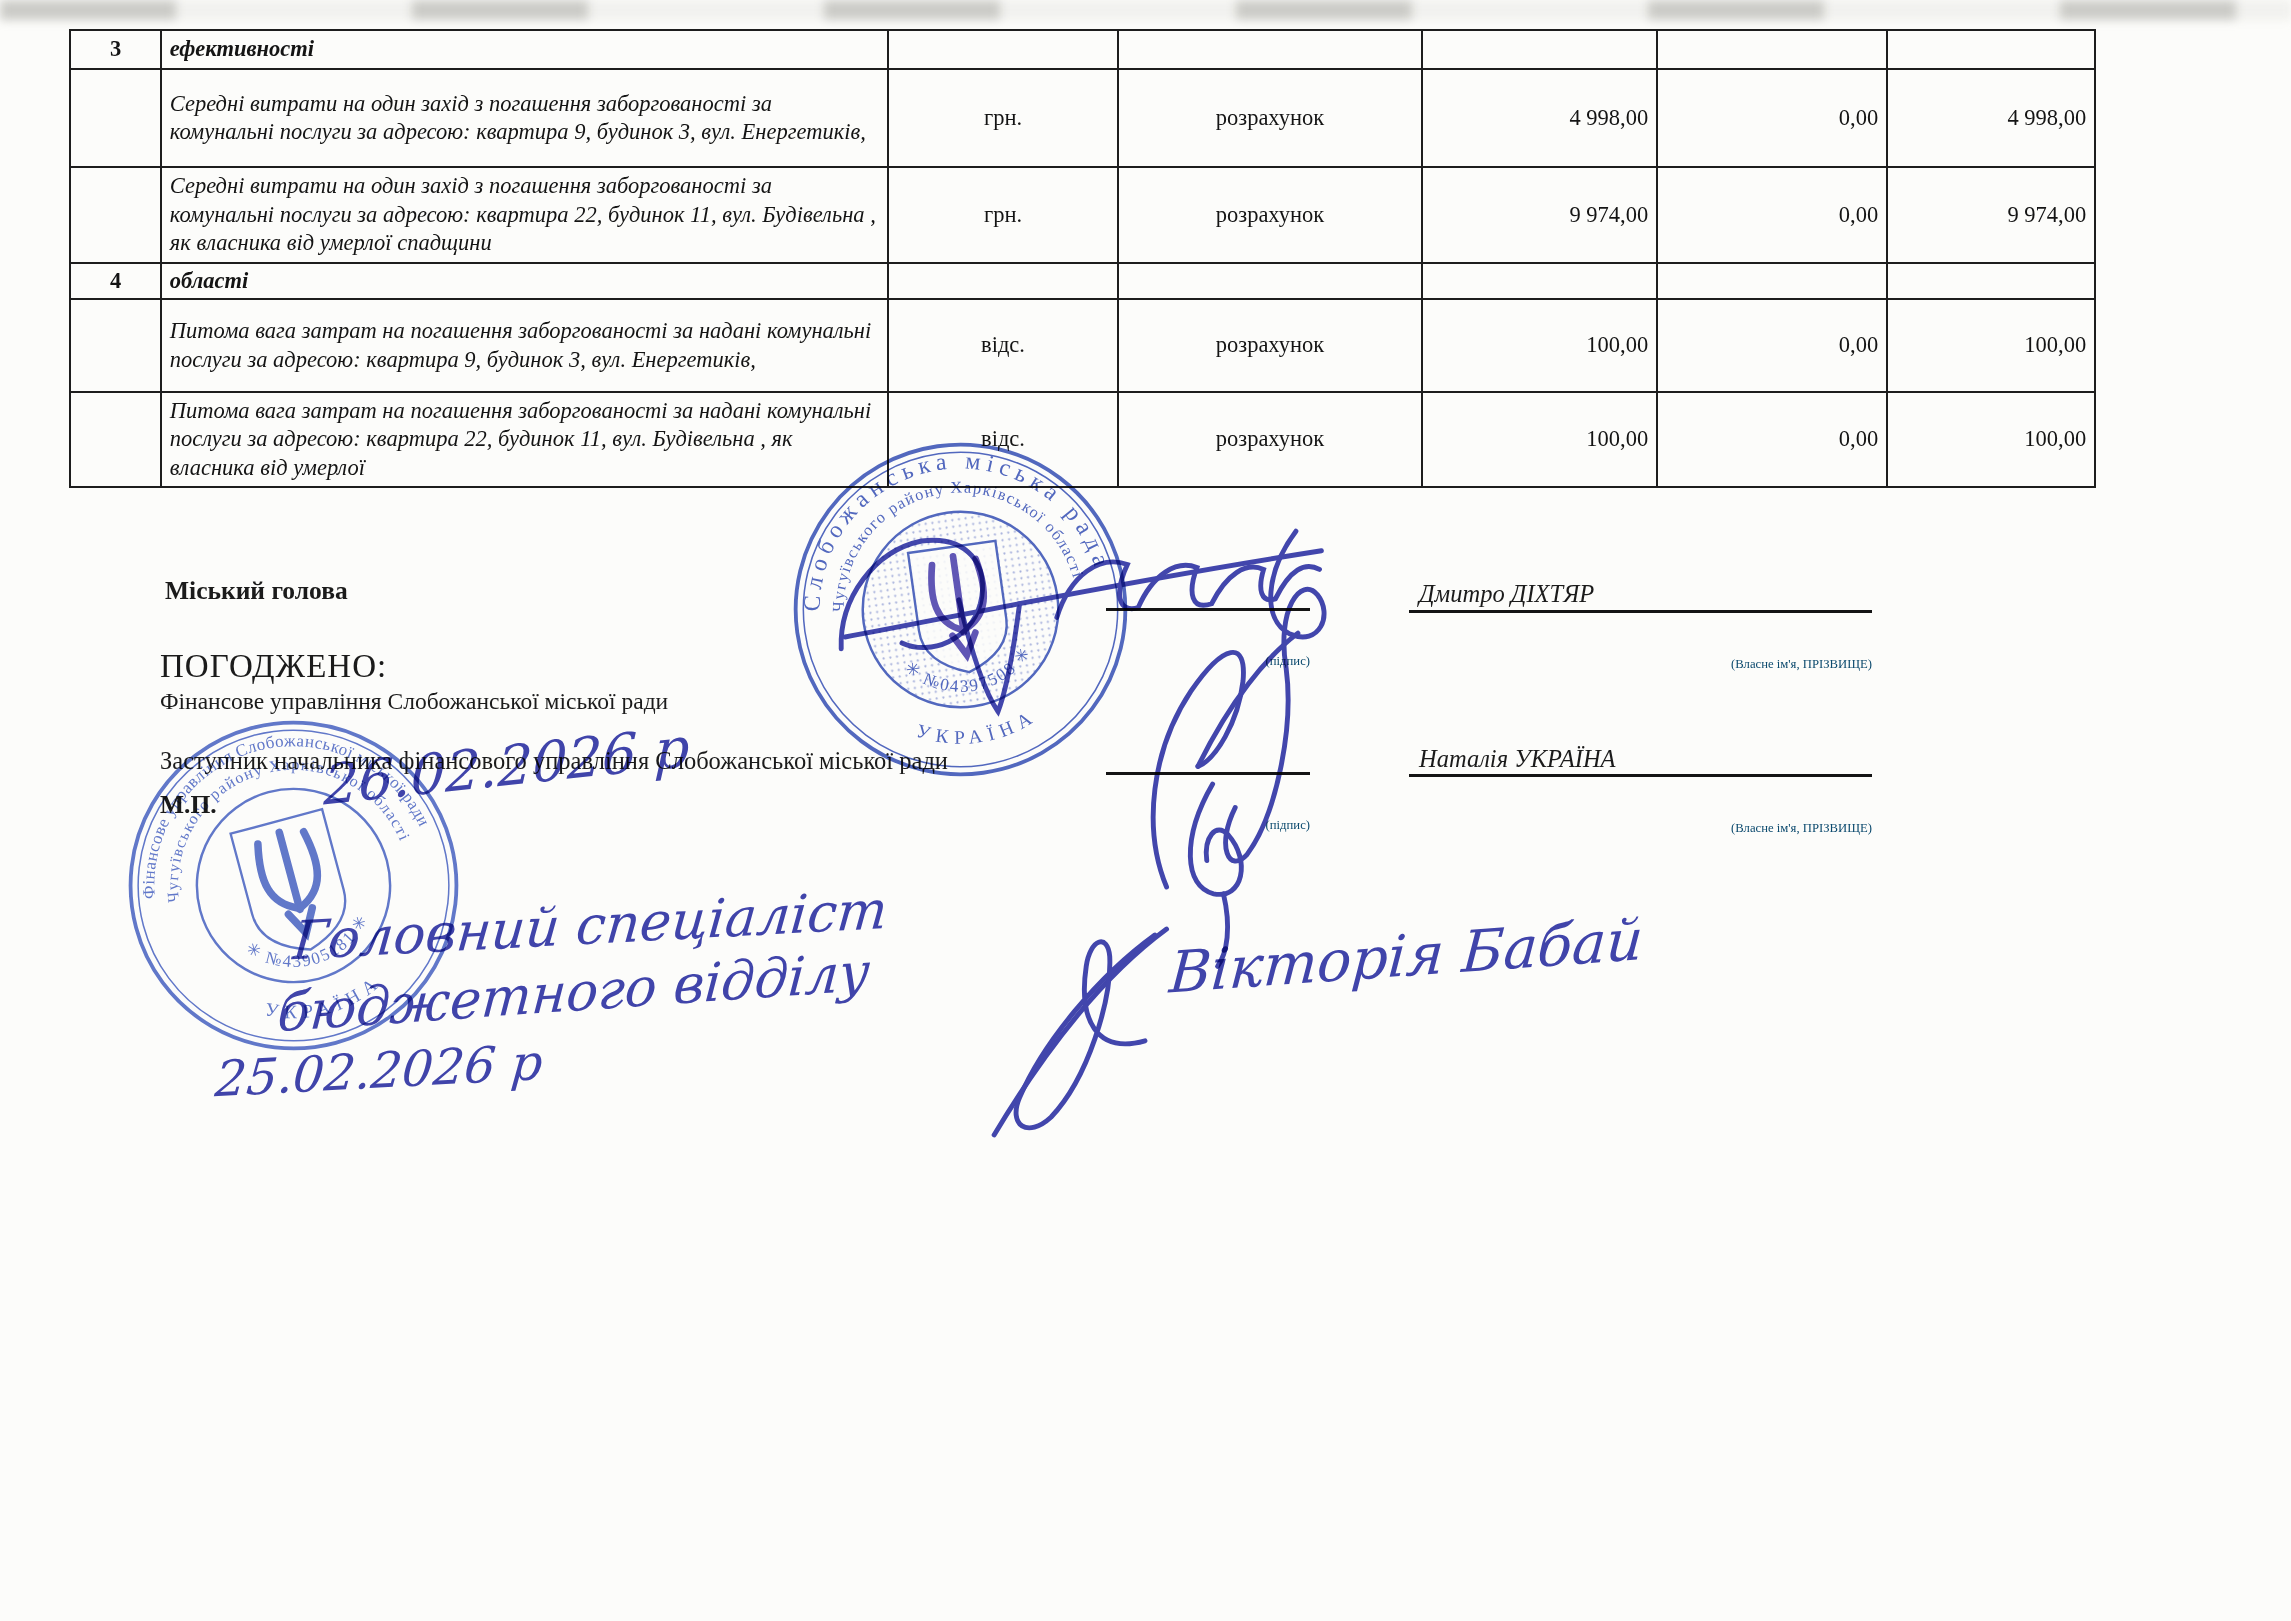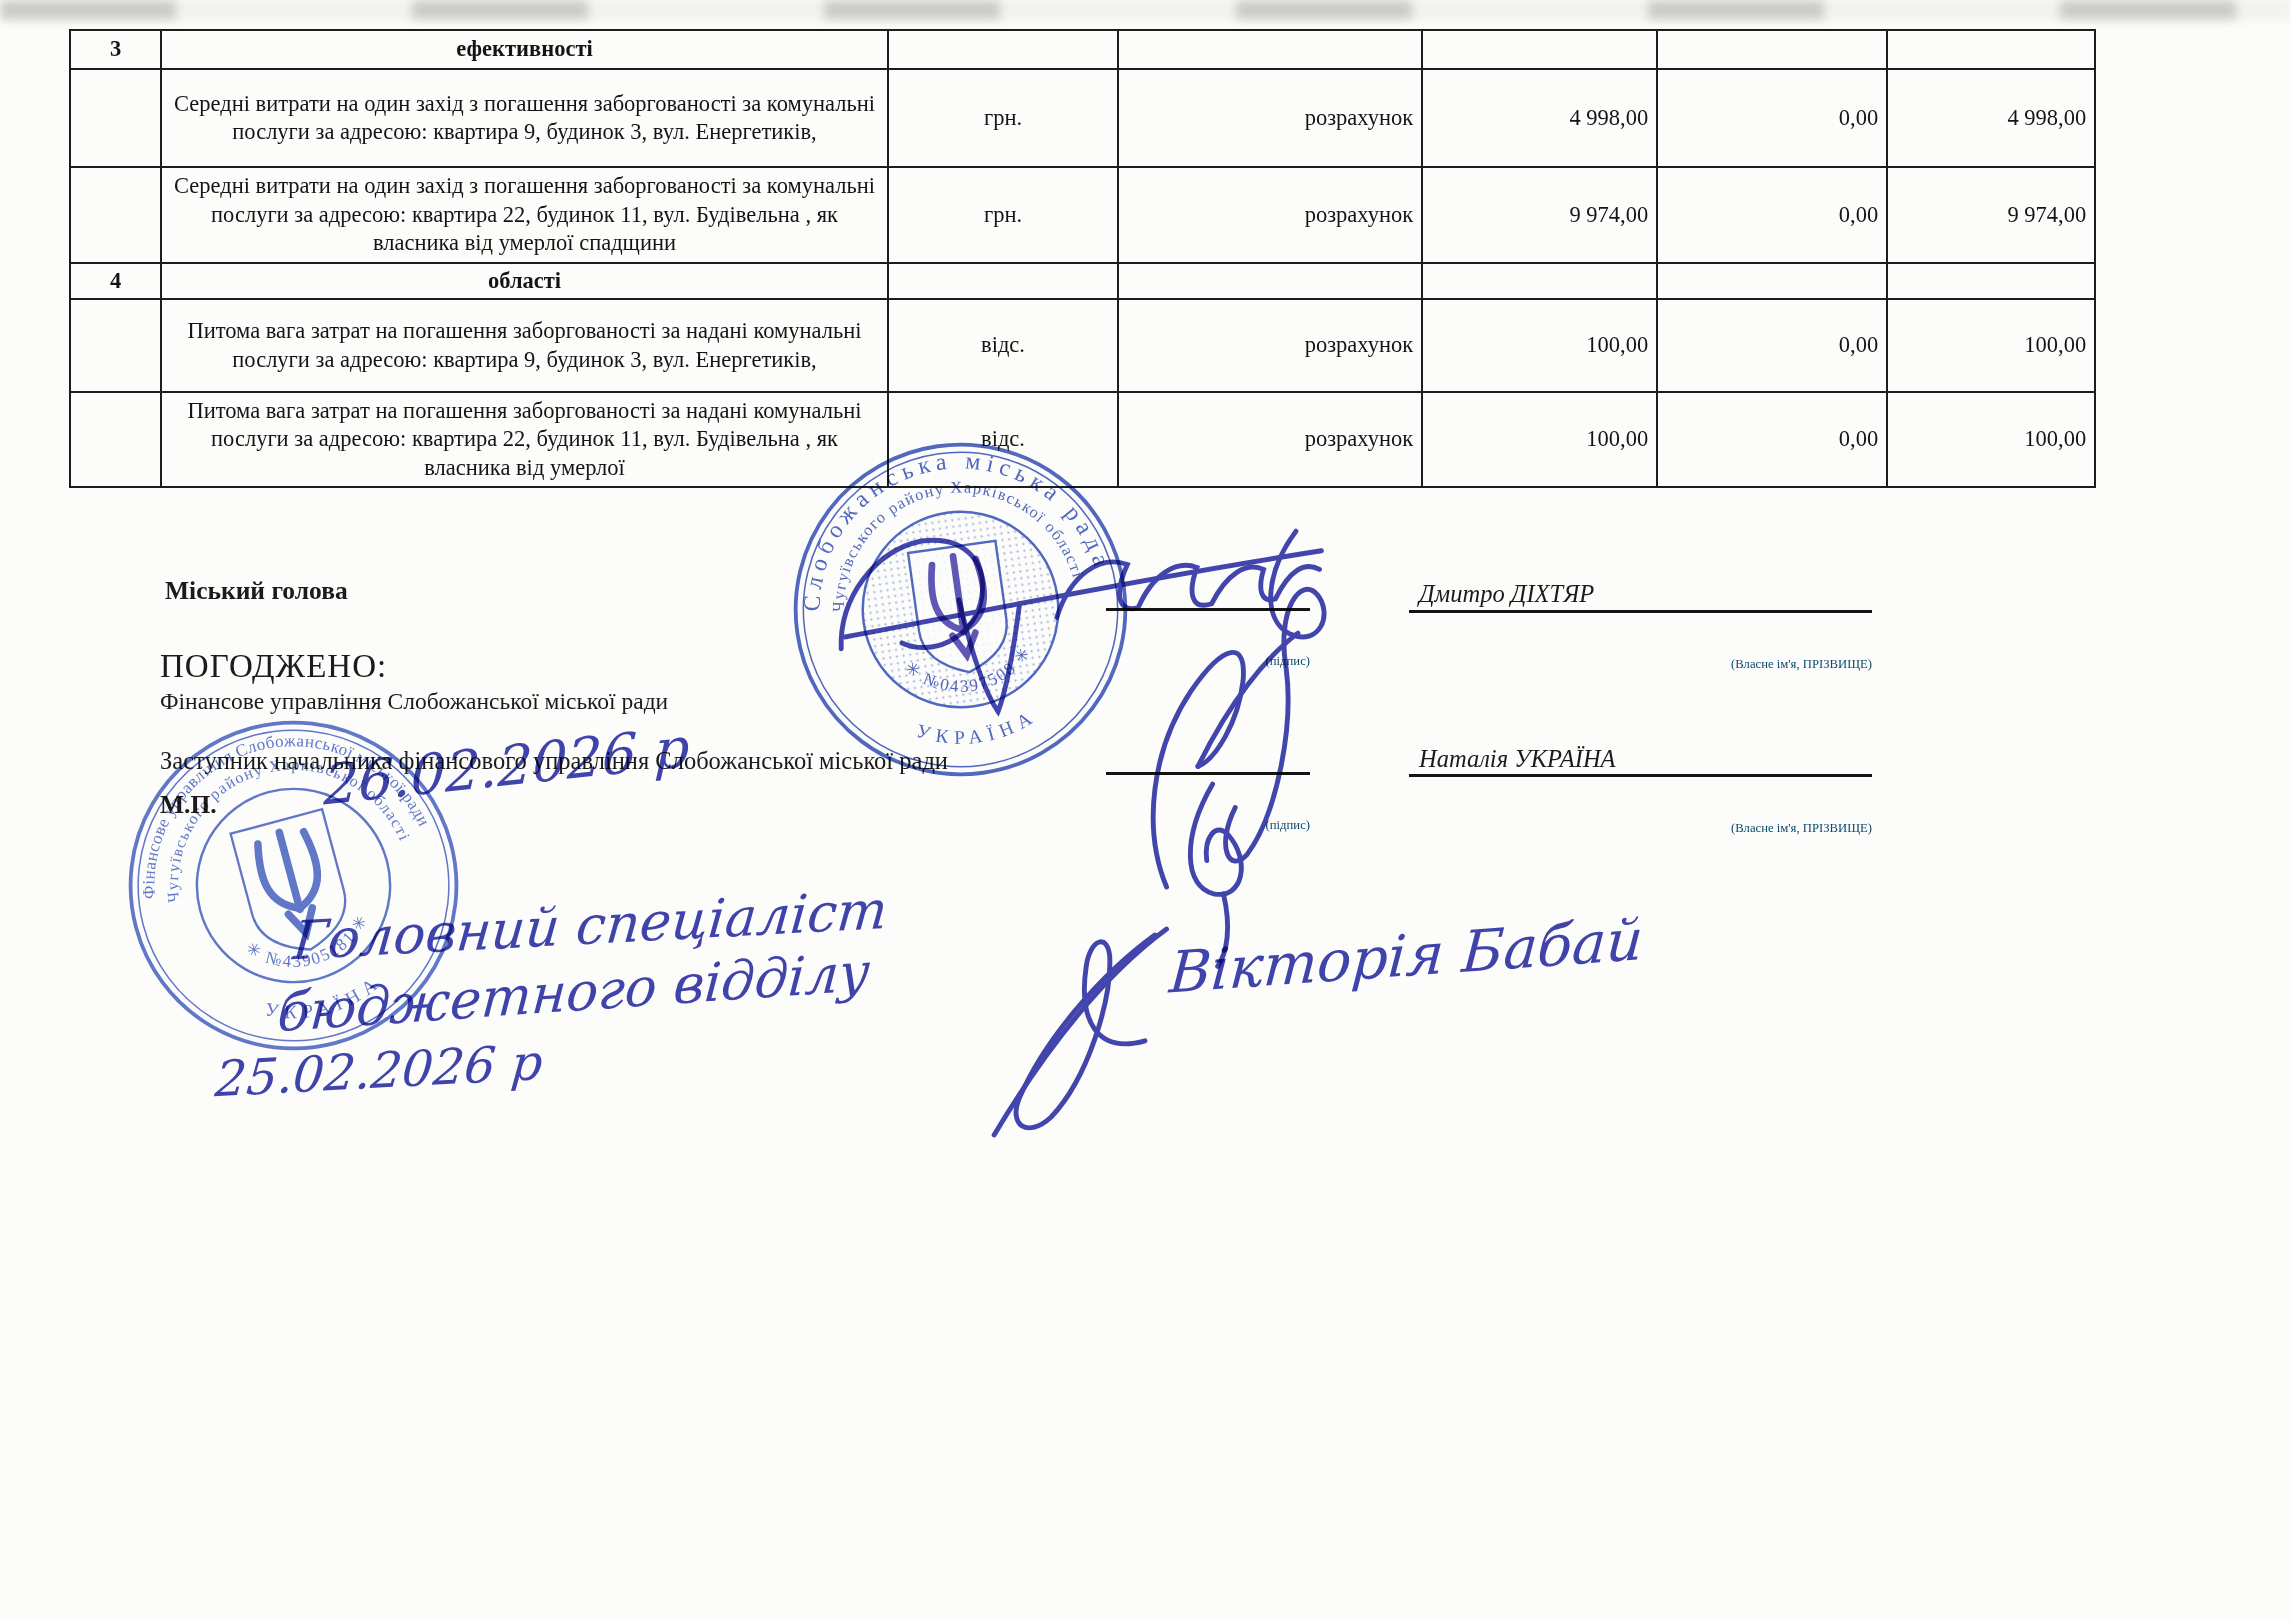--- a/index.html
+++ b/index.html
@@ -14,23 +14,23 @@
   .doc-table td{border:2px solid #1d1d1d;font-size:22.5px;line-height:1.26;padding:2px 7.8px;
         vertical-align:middle;color:#141414;}
   .doc-table tr:nth-child(1){height:39px}
   .doc-table tr:nth-child(2){height:98px}
   .doc-table tr:nth-child(3){height:96px}
   .doc-table tr:nth-child(4){height:36px}
   .doc-table tr:nth-child(5){height:93px}
   .doc-table tr:nth-child(6){height:95px}
   .doc-table tr.group td{font-weight:bold;}
   .c-num{text-align:center;font-weight:bold;}
-  .c-desc{text-align:center;}
+  .c-desc{text-align:left;font-style:italic;}
   .c-unit{text-align:center;}
-  .c-source{text-align:right;padding-left:9.8px;}
+  .c-source{text-align:center;padding-left:9.8px;}
   .c-val{text-align:right;padding-right:11.8px;}
   
   .lbl{position:absolute;white-space:nowrap;}
   .bold{font-weight:bold;}
   .sig-line{position:absolute;height:2.9px;background:#141414;}
   .cap{position:absolute;font-size:12.7px;text-align:right;color:#0c4a6e;margin-top:40px;}
   .name{position:absolute;font-size:24.5px;white-space:nowrap;font-style:italic;}
   
   .stamp{position:absolute;mix-blend-mode:multiply;opacity:.88;}
   .stamp svg{display:block;}

